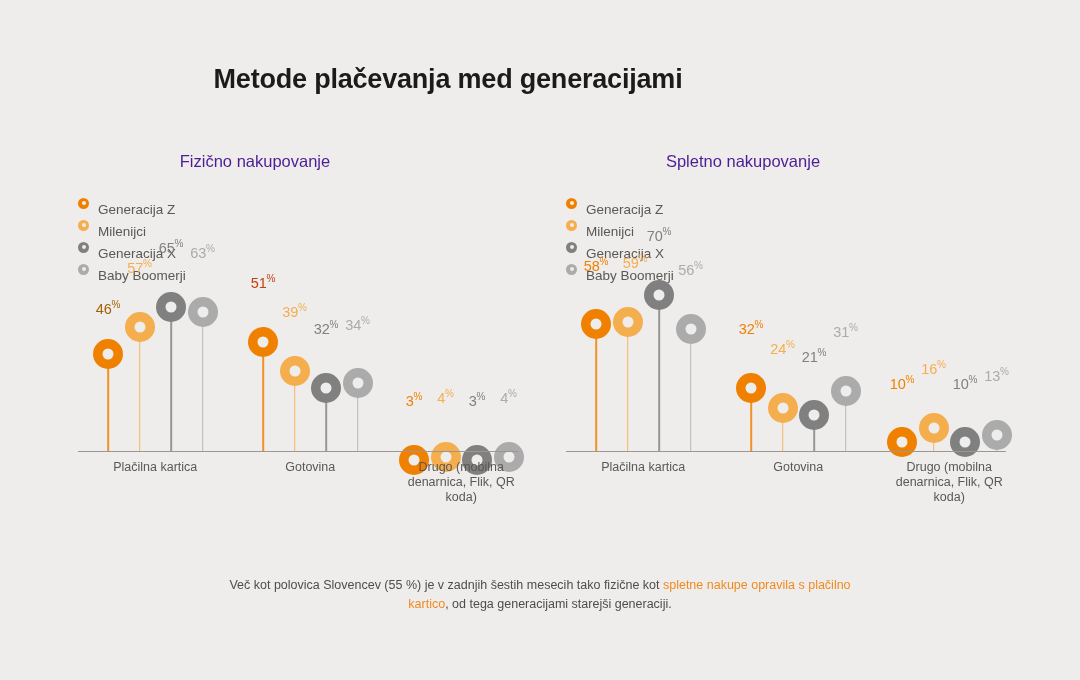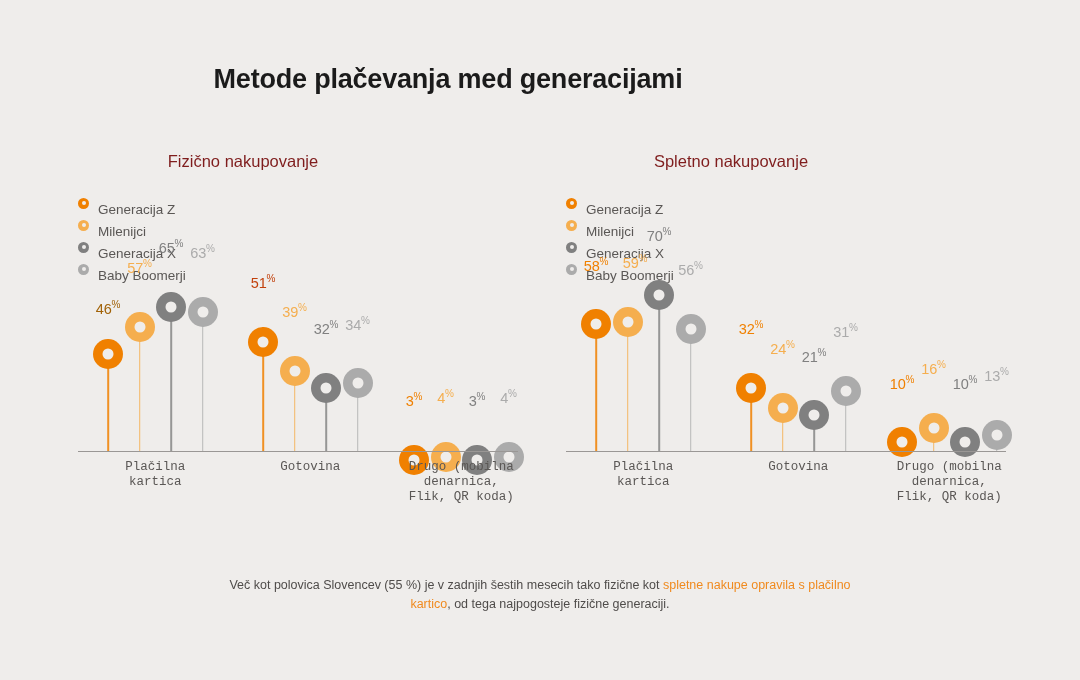--- a/index.html
+++ b/index.html
@@ -19,23 +19,23 @@
     text-align:center;
     font-size:27px; font-weight:bold; color:#1b1b1b;
     letter-spacing:-0.2px;
   }
 
   .panel { position:absolute; top:140px; height:420px; }
   .panel-left  { left:60px;  width:460px; }
   .panel-right { left:548px; width:460px; }
 
   .panel-title {
-    position:absolute; top:12px; right:16px; width:100%;
+    position:absolute; top:12px; right:4px; width:100%;
     text-align:center;
-    font-size:16.5px; color:#7f1d1d; font-weight:normal;
+    font-size:16.5px; color:#4c1d95; font-weight:normal;
   }
   .panel-left .panel-title { padding-right:62px; }
   .panel-right .panel-title { padding-right:62px; }
 
   .legend { position:absolute; top:52px; left:18px; }
   .legend-row { display:flex; align-items:center; height:22px; margin-bottom:0px; }
   .legend-dot {
     width:11px; height:11px; border-radius:50%;
     margin-right:9px; flex:0 0 auto;
     position:relative;
@@ -50,21 +50,20 @@
   .axis {
     position:absolute; left:0; bottom:48px; width:100%; height:1.5px;
     background:#9a9795;
   }
   .xlabels { position:absolute; left:0; bottom:0; width:100%; height:46px; }
   .xlabel {
     position:absolute; top:6px;
     text-align:center; font-size:12.5px; color:#5a5755; line-height:15px;
     transform:translateX(-50%);
     width:120px;
-    font-family:Liberation Mono, monospace;
   }
 
   .stem-group { position:absolute; left:0; bottom:48px; width:100%; height:0; }
   .stem {
     position:absolute; bottom:0; width:1.6px;
     transform:translateX(-50%);
   }
   .marker {
     position:absolute;
     border-radius:50%;
@@ -277,16 +276,16 @@
       <div class="axis"></div>
       <div class="xlabels">
           <div class="xlabel" style="left: 77.25px;">Plačilna kartica</div>
           <div class="xlabel" style="left: 232.25px;">Gotovina</div>
           <div class="xlabel" style="left: 383.25px;">Drugo (mobilna denarnica, Flik, QR koda)</div>
         </div>
     </div>
   </div>
 
   <div class="footer">
-    <span>Več kot polovica Slovencev (55 %) je v zadnjih šestih mesecih tako fizične kot </span><span class="hl">spletne nakupe opravila s plačilno kartico</span><span>, od tega najpogosteje fizične generaciji.</span>
+    <span>Več kot polovica Slovencev (55 %) je v zadnjih šestih mesecih tako fizične kot </span><span class="hl">spletne nakupe opravila s plačilno kartico</span><span>, od tega generacijami starejši generaciji.</span>
   </div>
 
 </div>
 
 </body></html>

